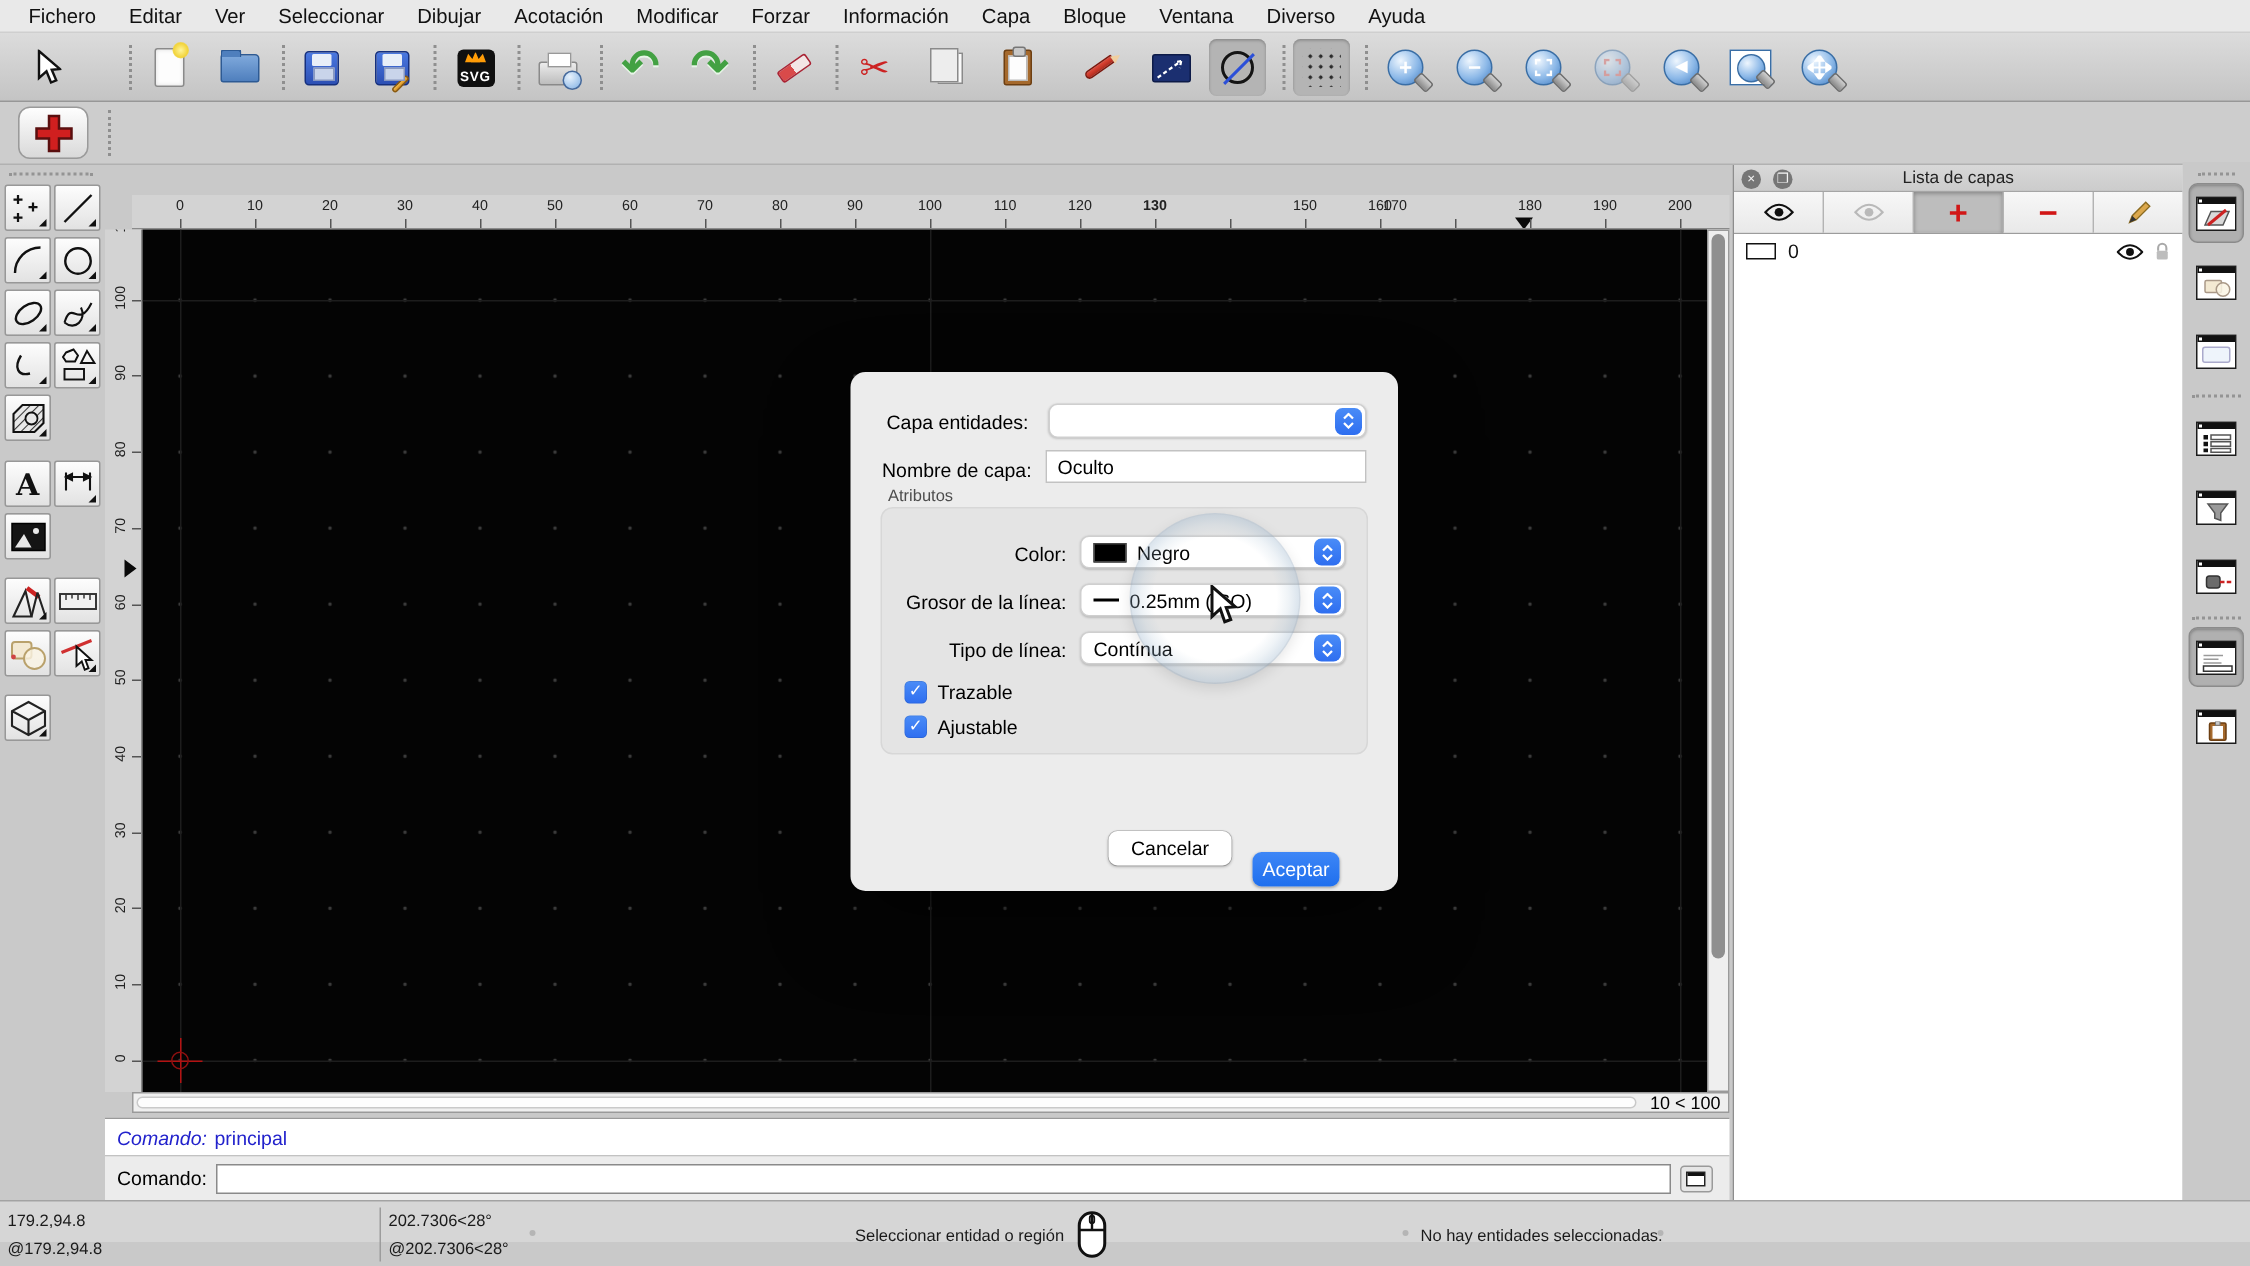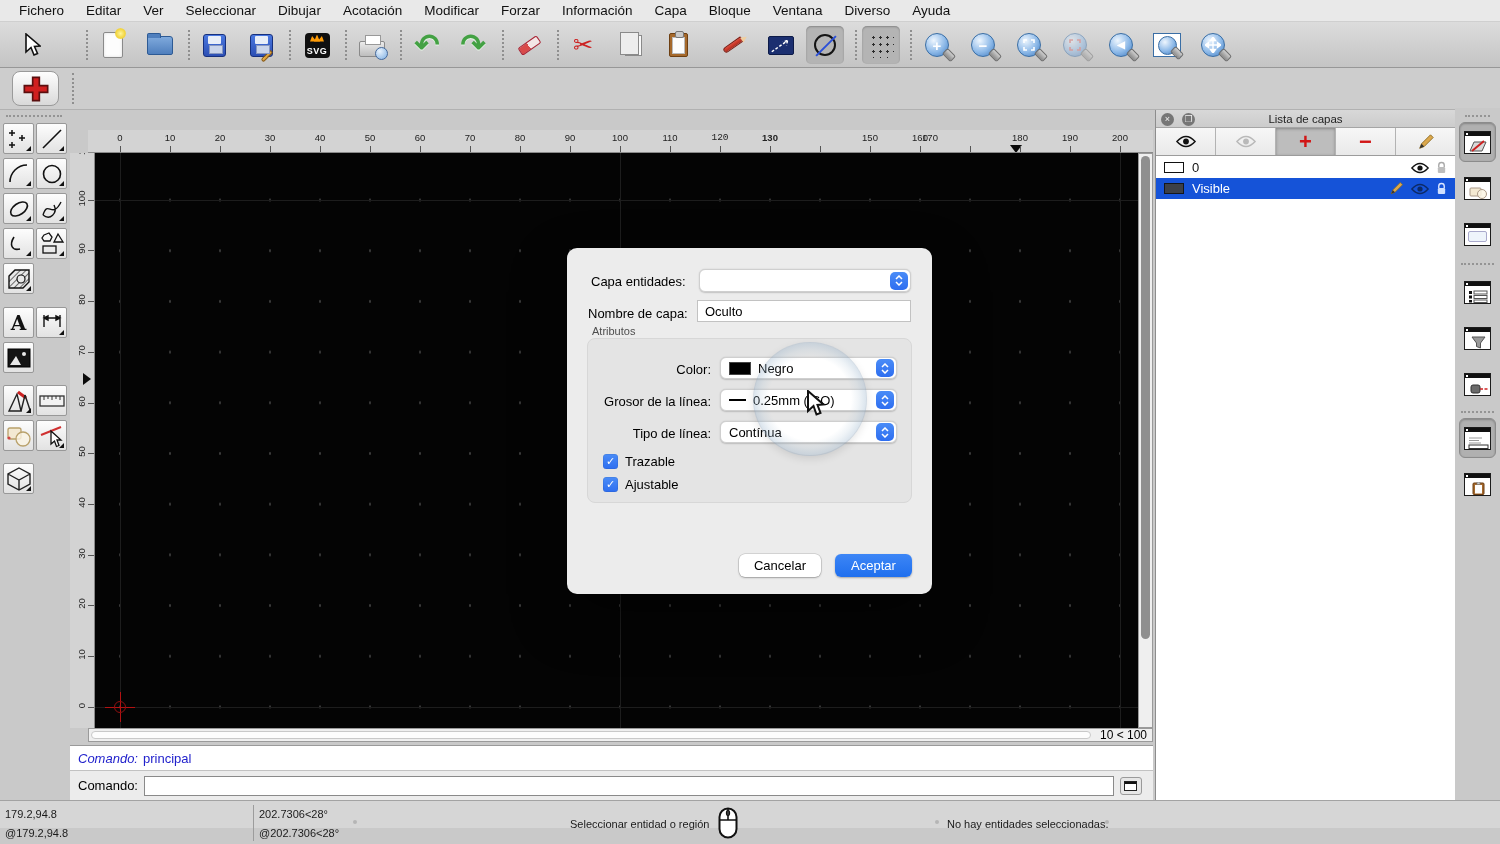--- a/index.html
+++ b/index.html
@@ -165,21 +165,21 @@
   .dtextinput { background:#fff; border:1px solid #c2c2c2; display:flex; align-items:center; padding:0 7px; }
   .groupbox { position:absolute; left:20px; top:90px; width:325px; height:165px; background:#e4e4e4; border:1px solid #d7d7d7; border-radius:8px; }
   .grouplab { position:absolute; left:25px; top:77px; font-size:11px; color:#4d4d4d; }
   .dlabel-r { text-align:right; justify-content:flex-end; display:flex; }
   .cswatch { width:22px; height:13px; background:#000; border:1px solid #444; margin-right:7px; }
   .lsample { width:17px; height:2px; background:#000; margin-right:7px; }
   .chk { width:15px; height:15px; border-radius:3.5px; background:linear-gradient(#4a8cf7,#2e6ef0); color:#fff; font-size:11px;
          line-height:15px; text-align:center; margin-right:7px; box-shadow:inset 0 0 0 .5px rgba(0,0,0,.12); }
   .btn { position:absolute; height:23px; border-radius:6px; display:flex; align-items:center; justify-content:center; font-size:13px; }
   .btn-cancel { left:172px; top:306px; width:82px; background:#fff; color:#000; box-shadow:0 0 0 .5px rgba(0,0,0,.2), 0 1px 2px rgba(0,0,0,.25); }
-  .btn-ok { left:268px; top:306px; width:77px; background:linear-gradient(#3d86f6,#1f6fee); color:#fff; box-shadow:0 1px 2px rgba(0,0,0,.3); }
+  .btn-ok { left:268px; top:320px; width:58px; background:linear-gradient(#3d86f6,#1f6fee); color:#fff; box-shadow:0 1px 2px rgba(0,0,0,.3); }
 
   
   .loupe { position:absolute; left:754px; top:343px; width:112px; height:112px; border-radius:50%; pointer-events:none;
            background:radial-gradient(circle, rgba(255,255,255,0) 52%, rgba(165,190,210,.18) 62%, rgba(140,170,198,.42) 76%,
                       rgba(215,230,242,.5) 84%, rgba(125,155,185,.38) 93%, rgba(170,195,215,.15) 100%);
            box-shadow:0 0 0 1px rgba(150,175,200,.35), 0 3px 10px rgba(0,0,0,.12); }
   .cursor { position:absolute; left:804px; top:390px; pointer-events:none; }
 </style>
 </head>
 <body>
@@ -456,21 +456,21 @@
       <div class="hlab" style="left: 382px;">70</div>
       <div class="htick" style="left: 382px;"></div>
       <div class="hlab" style="left: 432px;">80</div>
       <div class="htick" style="left: 432px;"></div>
       <div class="hlab" style="left: 482px;">90</div>
       <div class="htick" style="left: 482px;"></div>
       <div class="hlab" style="left: 532px;">100</div>
       <div class="htick" style="left: 532px;"></div>
       <div class="hlab" style="left: 582px;">110</div>
       <div class="htick" style="left: 582px;"></div>
-      <div class="hlab" style="left: 632px; font-family: Liberation Mono, monospace;">120</div>
+      <div class="hlab" style="left: 632px;">120</div>
       <div class="htick" style="left: 632px;"></div>
       <div class="hlab" style="left: 682px; font-weight: bold;">130</div>
       <div class="htick" style="left: 682px;"></div>
       <div class="hlab" style="left: 732px; margin-top: 42px;">140</div>
       <div class="htick" style="left: 732px;"></div>
       <div class="hlab" style="left: 782px;">150</div>
       <div class="htick" style="left: 782px;"></div>
       <div class="hlab" style="left: 832px;">160</div>
       <div class="htick" style="left: 832px;"></div>
       <div class="hlab" style="left: 842px;">170</div>
@@ -569,38 +569,20 @@
         <svg width="18" height="12" viewBox="0 0 22 14">
             <path d="M1 7 Q11 -4 21 7 Q11 18 1 7 Z" fill="none" stroke="#111" stroke-width="1.6"></path>
             <circle cx="11" cy="7" r="3.2" fill="#111"></circle>
           </svg>
         <svg width="11" height="14" viewBox="0 0 12 14">
             <path d="M3 6 V4 a3 3 0 0 1 6 0 V6" fill="none" stroke="#a9a9a9" stroke-width="1.5"></path>
             <rect x="2" y="6" width="8" height="6.5" rx="1.2" fill="#bdbdbd"></rect>
           </svg>
       </span>
     </div>
-    <div class="lrow sel" style="top:68px">
-      <span class="swatch"></span>
-      <span>Visible</span>
-      <span class="rgap">
-        <svg width="15" height="15" viewBox="0 0 20 20">
-            <path d="M3 17 L5 12 L15 2 L18 5 L8 15 Z" fill="#dca84c" stroke="#8a6a20"></path>
-            <path d="M3 17 L5 12 L8 15 Z" fill="#333"></path>
-          </svg>
-        <svg width="18" height="12" viewBox="0 0 22 14">
-            <path d="M1 7 Q11 -4 21 7 Q11 18 1 7 Z" fill="none" stroke="#0c2a66" stroke-width="1.6"></path>
-            <circle cx="11" cy="7" r="3.2" fill="#0c2a66"></circle>
-          </svg>
-        <svg width="11" height="14" viewBox="0 0 12 14">
-            <path d="M3 6 V4 a3 3 0 0 1 6 0 V6" fill="none" stroke="#dbe6ff" stroke-width="1.5"></path>
-            <rect x="2" y="6" width="8" height="6.5" rx="1.2" fill="#cfe0ff"></rect>
-          </svg>
-      </span>
-    </div>
   </div>
 
   <div class="rdock">
     <div class="handle-h" style="position:absolute;left:10px;top:7px;width:25px"></div>
     <div class="dockbtn pressed" style="top:14px">
       <span class="dwin">
           <span class="d-inner"><svg width="21" height="13" viewBox="0 0 21 13">
               <path d="M2 11 L6 2 H18 L14 11 Z" fill="#d9d9d9" stroke="#555"></path>
               <path d="M4 11 L16 1" stroke="#c22" stroke-width="2"></path>
             </svg></span>

